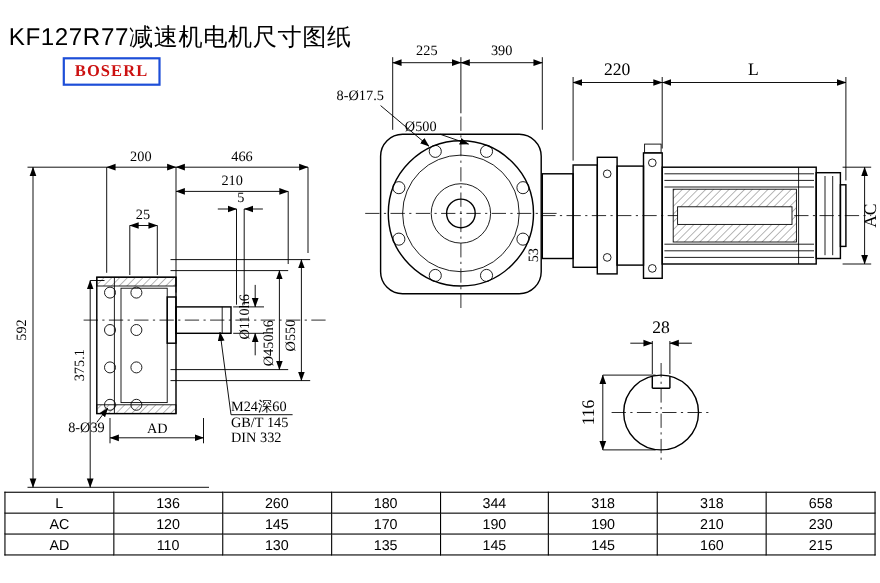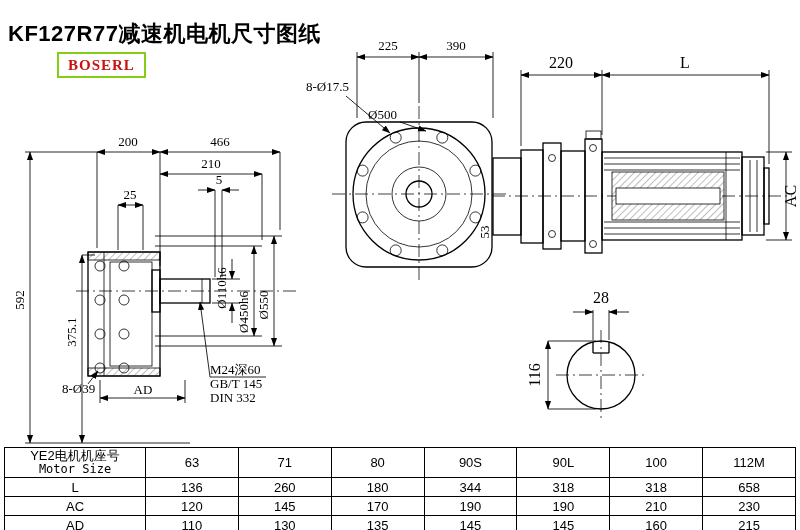--- a/index.html
+++ b/index.html
@@ -1,20 +1,20 @@
 <!DOCTYPE html>
 <html><head>
 <meta charset="utf-8">
 <style>
   html,body{margin:0;padding:0;}
   body{width:800px;height:530px;background:#fff;position:relative;overflow:hidden;
        font-family:"Liberation Sans",sans-serif;}
-  .page-title{position:absolute;left:8px;top:4px;font-size:22px;font-weight:bold;color:#000;
+  .page-title{position:absolute;left:8px;top:4px;font-size:22px;font-weight:normal;color:#000;
               letter-spacing:.5px;}
-  .logo-box{position:absolute;left:57px;top:52px;border:2px solid #84cc16;padding:0 9px;
+  .logo-box{position:absolute;left:57px;top:52px;border:2px solid #1d4ed8;padding:0 9px;
             height:22px;line-height:22px;background:#fff;}
   .logo-text{color:#c11;font-weight:bold;font-size:15px;font-family:"Liberation Serif",serif;
              letter-spacing:1px;}
   svg.drawing{position:absolute;left:0;top:0;}
   .ol{fill:none;stroke:#000;stroke-width:1.3;}
   .tl{fill:none;stroke:#000;stroke-width:.8;}
   .dim{fill:none;stroke:#000;stroke-width:.85;}
   .cl{fill:none;stroke:#000;stroke-width:.75;stroke-dasharray:13 4 2 4;}
   .hatchbox{stroke:#000;stroke-width:.8;}
   text.dim-t{font-family:"Liberation Serif",serif;font-size:13px;fill:#000;}
@@ -224,33 +224,20 @@
 
     <line class="dim" x1="548" y1="341" x2="596" y2="341"></line>
     <line class="dim" x1="548" y1="409" x2="596" y2="409"></line>
     <line class="dim" x1="548" y1="341" x2="548" y2="409" marker-start="url(#arr)" marker-end="url(#arr)"></line>
     <text class="dim-b" x="540" y="375" text-anchor="middle" transform="rotate(-90 540 375)">116</text>
   </g>
 </svg>
 
 <table class="spec-table">
   <tbody>
-      <tr class="hdr">
-    <th class="first">
-      <div class="hdr-cn">YE2电机机座号</div>
-      <div class="hdr-en">Motor Size</div>
-    </th>
-    <th>63</th>
-    <th>71</th>
-    <th>80</th>
-    <th>90S</th>
-    <th>90L</th>
-    <th>100</th>
-    <th>112M</th>
-  </tr>
   <tr>
     <td>L</td>
     <td>136</td>
     <td>260</td>
     <td>180</td>
     <td>344</td>
     <td>318</td>
     <td>318</td>
     <td>658</td>
   </tr>

